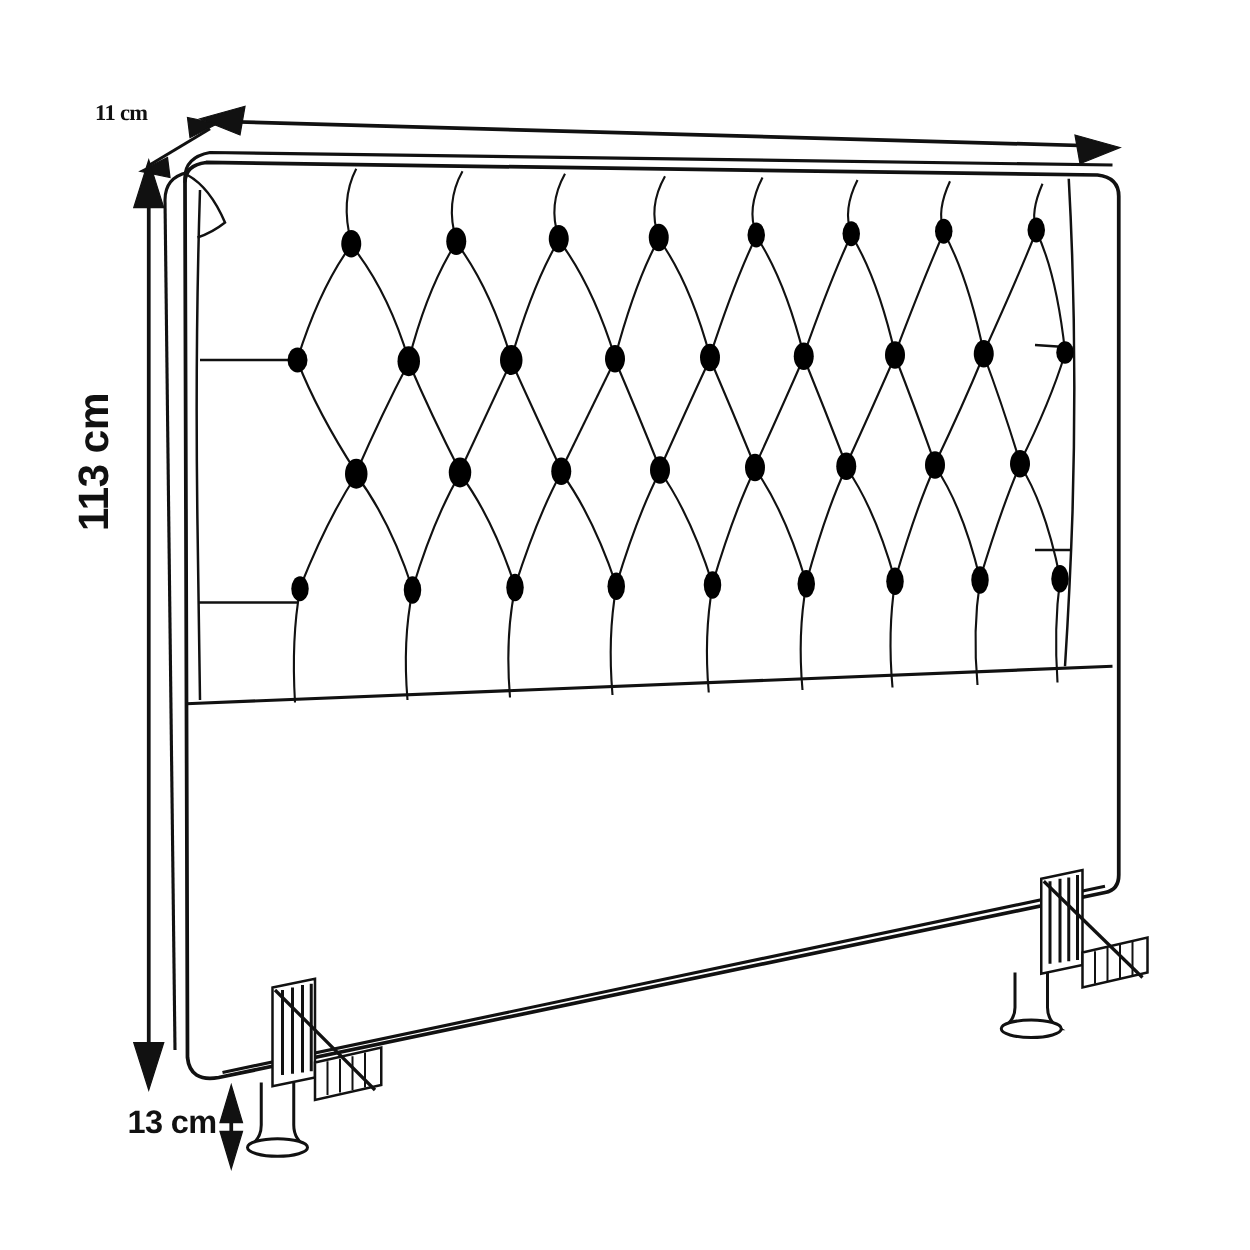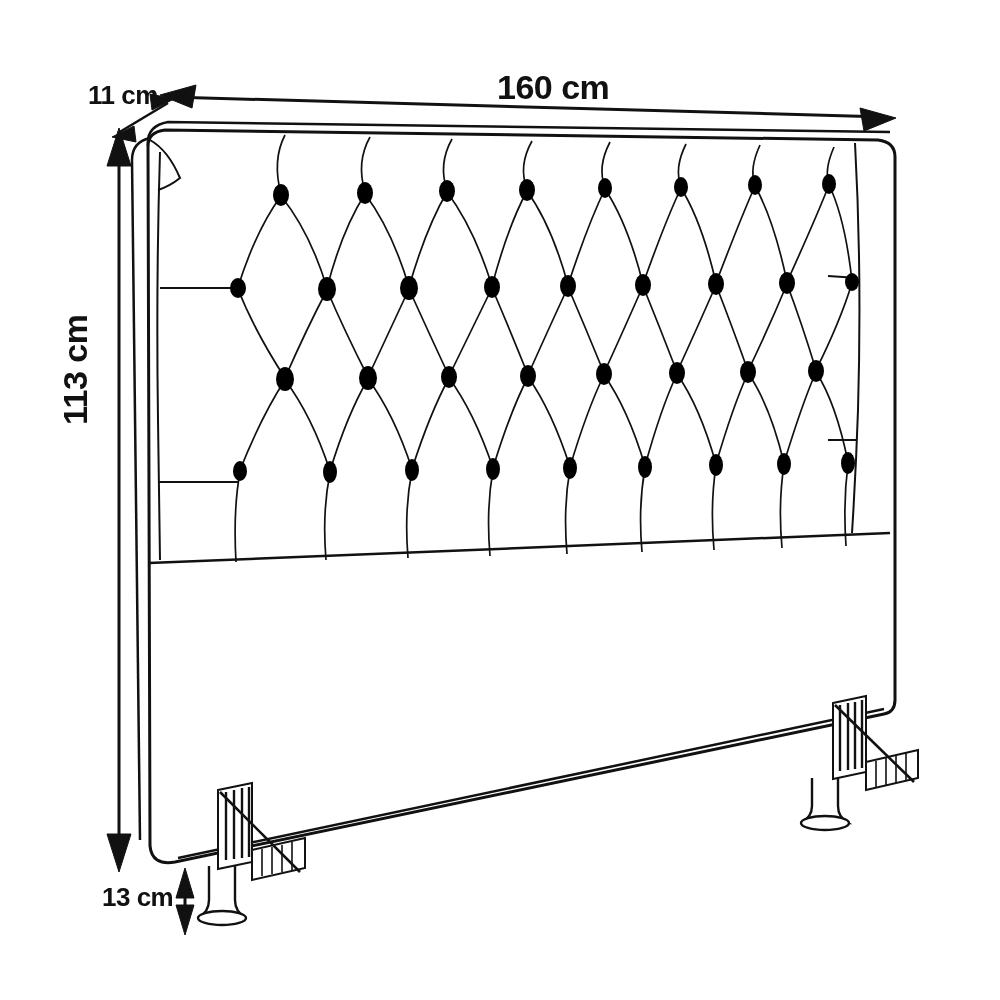--- a/index.html
+++ b/index.html
@@ -33,23 +33,24 @@
     color: #111111;
     white-space: nowrap;
     letter-spacing: -0.5px;
   }
   #label-width {
     left: 497px;
     top: 68px;
     font-size: 34px;
   }
   #label-depth {
-    left: 88px;
+    left: 76px;
     top: 80px;
-    font-size: 26px;
+    font-size: 18px;
+    font-family: Liberation Serif, serif;
   }
   #label-height {
     left: 56px;
     top: 425px;
     font-size: 34px;
     transform: rotate(-90deg);
     transform-origin: left top;
   }
   #label-legheight {
     left: 102px;
@@ -262,21 +263,20 @@
       <line x1="886" y1="758" x2="886" y2="785" stroke-width="1.6"></line>
       <line x1="896" y1="756" x2="896" y2="783" stroke-width="1.6"></line>
       <line x1="906" y1="753" x2="906" y2="781" stroke-width="1.6"></line>
       <line x1="835" y1="705" x2="914" y2="782" stroke-width="2.6"></line>
       <path d="M 812,778 L 812,806 Q 812,817 801,823 L 848,823 Q 838,817 838,806 L 838,778" stroke-width="2.4"></path>
       <ellipse cx="825" cy="823" rx="24" ry="7" fill="#ffffff" stroke-width="2.4"></ellipse>
     </g>
 
   </svg>
 
-  <div class="dim-label" id="label-width">160 cm</div>
 
   <div class="dim-label" id="label-depth">11 cm</div>
 
   <div class="dim-label" id="label-height">113 cm</div>
 
   <div class="dim-label" id="label-legheight">13 cm</div>
 
 </div>
 
 </body></html>

